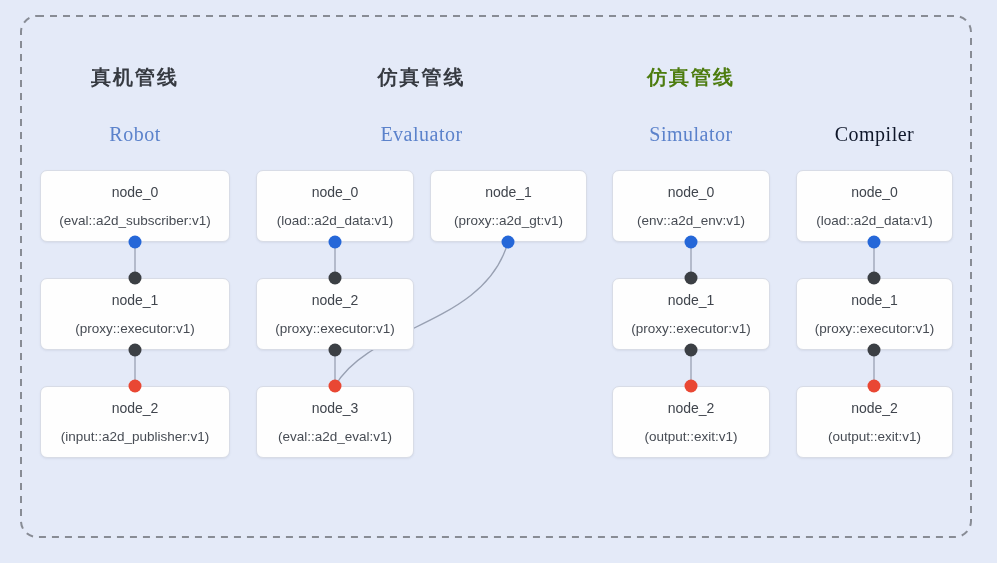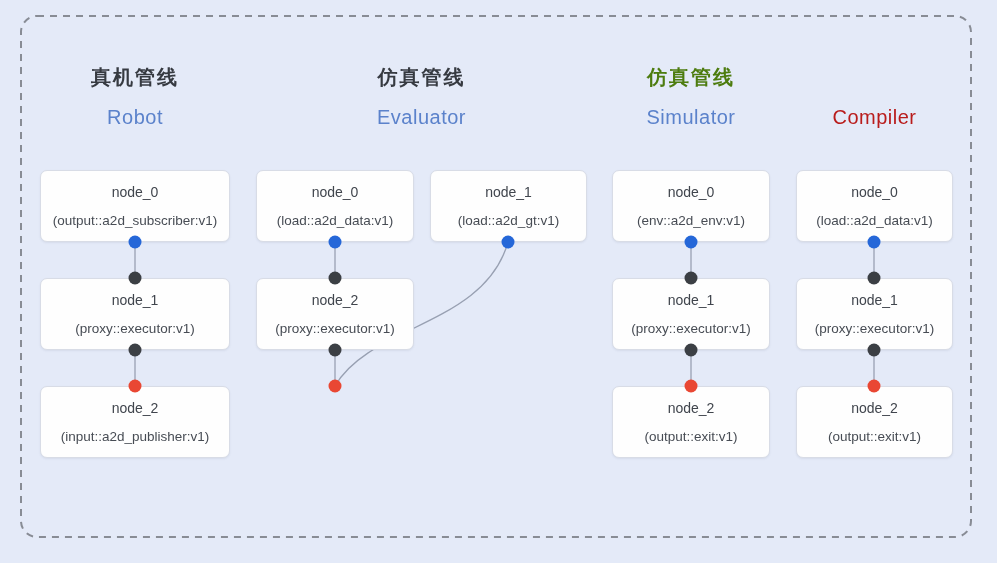--- a/index.html
+++ b/index.html
@@ -11,22 +11,22 @@
     background: #e4eaf8;
   }
   .layer { position:absolute; left:0; top:0; width:997px; height:563px; pointer-events:none; }
   .edges { z-index:1; }
   .dots  { z-index:3; }
   .ptitle {
     position:absolute; top:64px; z-index:2;
     text-align:center; font-size:20px; font-weight:700; letter-spacing:2px;
   }
   .psub {
-    position:absolute; top:106px; z-index:2;
-    text-align:center; font-size:20px; font-weight:400; letter-spacing:0.5px;
+    position:absolute; top:123px; z-index:2;
+    text-align:center; font-size:20px; font-weight:400; letter-spacing:0.5px;font-family:Liberation Serif, serif;
   }
   .node {
     position:absolute; z-index:2; height:72px;
     background:#fefefe;
     border:1px solid #d8dce6;
     border-radius:7px;
     box-shadow:0 1px 2px rgba(90,100,130,0.10);
     display:flex; flex-direction:column; align-items:center; justify-content:center;
     gap:11px;
     color:#40454d;
@@ -63,46 +63,50 @@
     </g>
   </svg>
 
   <div class="ptitle c-robot" style="color: rgb(54, 58, 65);">真机管线</div>
   <div class="ptitle h-eval" style="color: rgb(54, 58, 65);">仿真管线</div>
   <div class="ptitle c-sim" style="color: #4d7c0f;">仿真管线</div>
 
   <div class="psub c-robot" style="color: rgb(91, 130, 203);">Robot</div>
   <div class="psub h-eval" style="color: rgb(91, 130, 203);">Evaluator</div>
   <div class="psub c-sim" style="color: rgb(91, 130, 203);">Simulator</div>
-  <div class="psub c-comp" style="color: #b91c1c;">Compiler</div>
+  <div class="psub c-comp" style="color: #0f172a;">Compiler</div>
 
   <div class="node c-robot r1">
     <div class="n">node_0</div>
-    <div class="t">(output::a2d_subscriber:v1)</div>
+    <div class="t">(eval::a2d_subscriber:v1)</div>
   </div>
   <div class="node c-robot r2">
     <div class="n">node_1</div>
     <div class="t">(proxy::executor:v1)</div>
   </div>
   <div class="node c-robot r3">
     <div class="n">node_2</div>
     <div class="t">(input::a2d_publisher:v1)</div>
   </div>
 
   <div class="node c-evalA r1">
     <div class="n">node_0</div>
     <div class="t">(load::a2d_data:v1)</div>
   </div>
   <div class="node c-evalB r1">
     <div class="n">node_1</div>
-    <div class="t">(load::a2d_gt:v1)</div>
+    <div class="t">(proxy::a2d_gt:v1)</div>
   </div>
   <div class="node c-evalA r2">
     <div class="n">node_2</div>
     <div class="t">(proxy::executor:v1)</div>
+  </div>
+  <div class="node c-evalA r3">
+    <div class="n">node_3</div>
+    <div class="t">(eval::a2d_eval:v1)</div>
   </div>
 
   <div class="node c-sim r1">
     <div class="n">node_0</div>
     <div class="t">(env::a2d_env:v1)</div>
   </div>
   <div class="node c-sim r2">
     <div class="n">node_1</div>
     <div class="t">(proxy::executor:v1)</div>
   </div>

